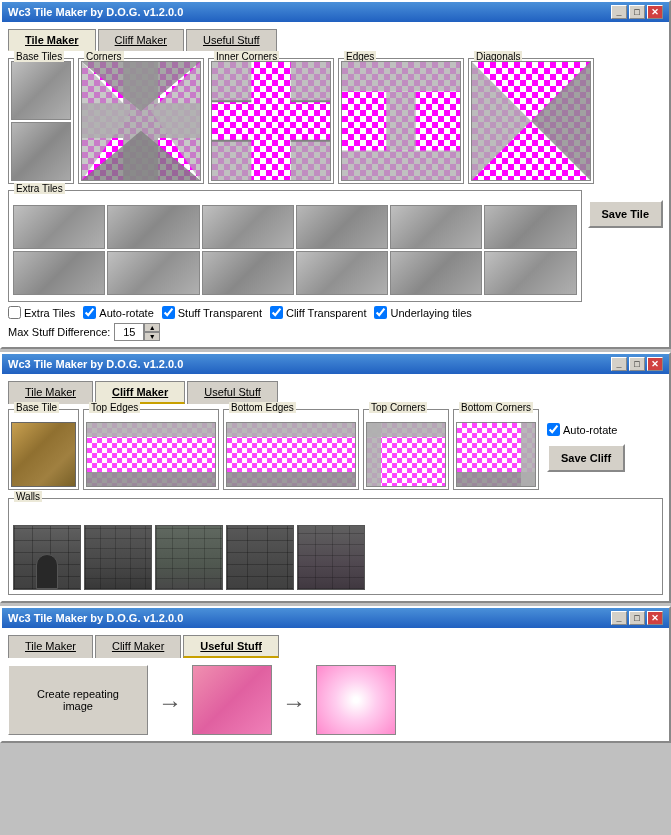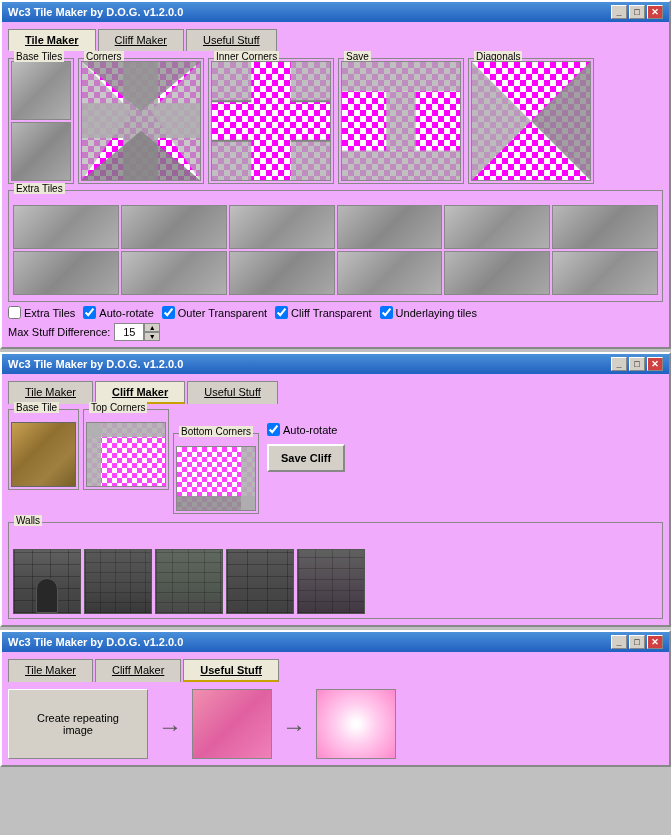--- a/index.html
+++ b/index.html
@@ -8,21 +8,21 @@
       font-family: 'Arial', sans-serif;
       font-size: 11px;
       width: 671px;
     }
 
     
     .window {
       border: 2px solid #888;
       border-top: 2px solid #fff;
       border-left: 2px solid #fff;
-      background: #f0abfc;
+      background: #ffffff;
       margin-bottom: 2px;
       position: relative;
     }
 
     .title-bar {
       background: linear-gradient(to bottom, #4a90d9, #2060c0);
       color: white;
       font-size: 11px;
       font-weight: bold;
       padding: 3px 6px;
@@ -268,21 +268,21 @@
             <rect x="80" y="80" width="40" height="40" fill="#b0b0b0" opacity="0.8"></rect>
             <line x1="0" y1="40" x2="40" y2="40" stroke="#808080" stroke-width="2"></line>
             <line x1="80" y1="40" x2="120" y2="40" stroke="#808080" stroke-width="2"></line>
             <line x1="0" y1="80" x2="40" y2="80" stroke="#808080" stroke-width="2"></line>
             <line x1="80" y1="80" x2="120" y2="80" stroke="#808080" stroke-width="2"></line>
           </svg>
         </div>
       </div>
 
       <div class="w1-section">
-        <span class="w1-section-lbl">Save</span>
+        <span class="w1-section-lbl">Edges</span>
         <div style="width:120px;height:120px;position:relative;overflow:hidden;border:1px solid #888;">
           <div style="width:100%;height:100%;background-image:repeating-conic-gradient(#ff00ff 0% 25%,#fff 0% 50%);background-size:12px 12px;"></div>
           <svg style="position:absolute;top:0;left:0;width:100%;height:100%;" viewBox="0 0 120 120">
             <rect x="0" y="0" width="120" height="30" fill="#b0b0b0" opacity="0.8"></rect>
             <rect x="0" y="90" width="120" height="30" fill="#b0b0b0" opacity="0.8"></rect>
             <rect x="45" y="30" width="30" height="60" fill="#b0b0b0" opacity="0.8"></rect>
           </svg>
         </div>
       </div>
 
@@ -309,34 +309,37 @@
           <div style="height:44px;background:linear-gradient(135deg,#c0c0c0 0%,#909090 50%,#b0b0b0 100%);border:1px solid #888;"></div>
           <div style="height:44px;background:linear-gradient(135deg,#b8b8b8 0%,#888888 50%,#a8a8a8 100%);border:1px solid #888;"></div>
           <div style="height:44px;background:linear-gradient(135deg,#b8b8b8 0%,#888888 50%,#a8a8a8 100%);border:1px solid #888;"></div>
           <div style="height:44px;background:linear-gradient(135deg,#c0c0c0 0%,#909090 50%,#b0b0b0 100%);border:1px solid #888;"></div>
           <div style="height:44px;background:linear-gradient(135deg,#b8b8b8 0%,#888888 50%,#a8a8a8 100%);border:1px solid #888;"></div>
           <div style="height:44px;background:linear-gradient(135deg,#c0c0c0 0%,#909090 50%,#b0b0b0 100%);border:1px solid #888;"></div>
           <div style="height:44px;background:linear-gradient(135deg,#b8b8b8 0%,#888888 50%,#a8a8a8 100%);border:1px solid #888;"></div>
           <div style="height:44px;background:linear-gradient(135deg,#c0c0c0 0%,#909090 50%,#b0b0b0 100%);border:1px solid #888;"></div>
         </div>
       </div>
+      <div style="display:flex;align-items:center;padding-top:10px;">
+        <button class="save-btn">Save Tile</button>
+      </div>
     </div>
 
     <div class="controls-row">
       <div class="checkbox-group">
         <input type="checkbox" style="">
         <label>Extra Tiles</label>
       </div>
       <div class="checkbox-group">
         <input type="checkbox" checked="" style="">
         <label>Auto-rotate</label>
       </div>
       <div class="checkbox-group">
         <input type="checkbox" checked="" style="">
-        <label>Outer Transparent</label>
+        <label>Stuff Transparent</label>
       </div>
       <div class="checkbox-group">
         <input type="checkbox" checked="" style="">
         <label>Cliff Transparent</label>
       </div>
       <div class="checkbox-group">
         <input type="checkbox" checked="" style="">
         <label>Underlaying tiles</label>
       </div>
     </div>
@@ -370,32 +373,48 @@
       <div class="tab">Useful Stuff</div>
     </div>
 
     <div style="display:flex;gap:4px;align-items:flex-start;">
 
       <div class="w1-section" style="padding-top:12px;">
         <span class="w1-section-lbl">Base Tile</span>
         <div style="width:65px;height:65px;background:linear-gradient(135deg,#c8a050 0%,#907030 40%,#a08040 70%,#786028 100%);border:1px solid #666;"></div>
       </div>
 
-
+      <div class="w1-section" style="padding-top:12px;">
+        <span class="w1-section-lbl">Top Edges</span>
+        <div style="width:130px;height:65px;position:relative;overflow:hidden;border:1px solid #888;">
+          <div style="width:100%;height:100%;background-image:repeating-conic-gradient(#ff44ff 0% 25%,#fff 0% 50%);background-size:10px 10px;"></div>
+          <div style="position:absolute;top:0;left:0;right:0;height:14px;background:#b0b0b0;opacity:0.9;"></div>
+          <div style="position:absolute;bottom:0;left:0;right:0;height:14px;background:#909090;opacity:0.9;"></div>
+        </div>
+      </div>
+
+      <div class="w1-section" style="padding-top:12px;">
+        <span class="w1-section-lbl">Bottom Edges</span>
+        <div style="width:130px;height:65px;position:relative;overflow:hidden;border:1px solid #888;">
+          <div style="width:100%;height:100%;background-image:repeating-conic-gradient(#ff44ff 0% 25%,#fff 0% 50%);background-size:10px 10px;"></div>
+          <div style="position:absolute;top:0;left:0;right:0;height:14px;background:#b0b0b0;opacity:0.9;"></div>
+          <div style="position:absolute;bottom:0;left:0;right:0;height:14px;background:#909090;opacity:0.9;"></div>
+        </div>
+      </div>
 
       <div class="w1-section" style="padding-top:12px;">
         <span class="w1-section-lbl">Top Corners</span>
         <div style="width:80px;height:65px;position:relative;overflow:hidden;border:1px solid #888;">
           <div style="width:100%;height:100%;background-image:repeating-conic-gradient(#ff44ff 0% 25%,#fff 0% 50%);background-size:10px 10px;"></div>
           <div style="position:absolute;top:0;left:0;right:0;height:14px;background:#b0b0b0;opacity:0.9;"></div>
           <div style="position:absolute;left:0;top:0;bottom:0;width:14px;background:#b0b0b0;opacity:0.9;"></div>
         </div>
       </div>
 
-      <div class="w1-section" style="padding-top:12px;margin-top:24px;">
+      <div class="w1-section" style="padding-top:12px;">
         <span class="w1-section-lbl">Bottom Corners</span>
         <div style="width:80px;height:65px;position:relative;overflow:hidden;border:1px solid #888;">
           <div style="width:100%;height:100%;background-image:repeating-conic-gradient(#ff44ff 0% 25%,#fff 0% 50%);background-size:10px 10px;"></div>
           <div style="position:absolute;bottom:0;left:0;right:0;height:14px;background:#909090;opacity:0.9;"></div>
           <div style="position:absolute;right:0;top:0;bottom:0;width:14px;background:#b0b0b0;opacity:0.9;"></div>
         </div>
       </div>
 
       <div style="display:flex;flex-direction:column;gap:8px;padding-top:14px;margin-left:4px;">
         <div class="checkbox-group">

